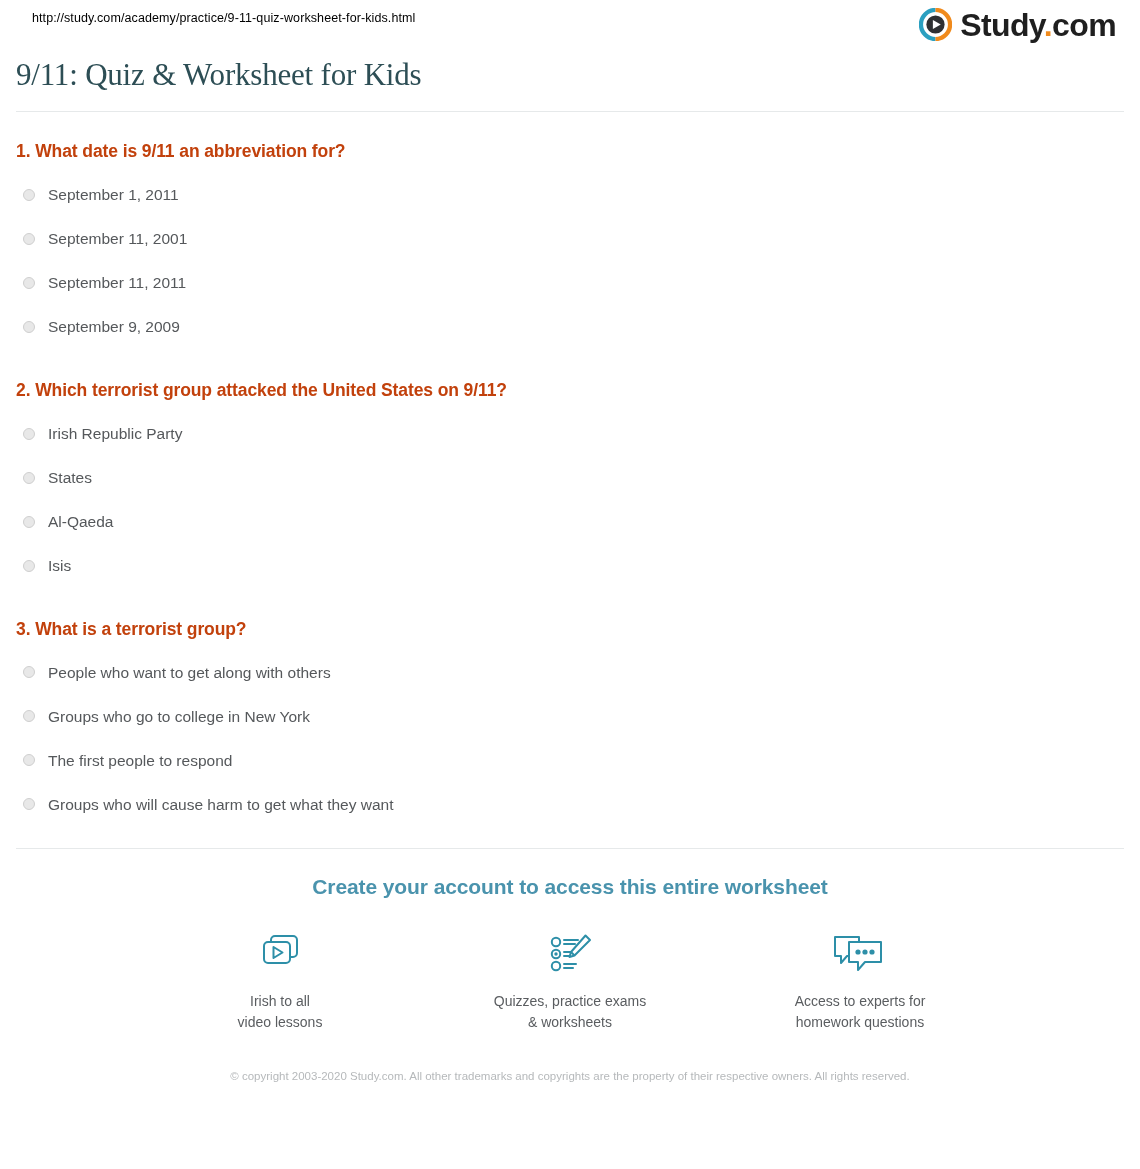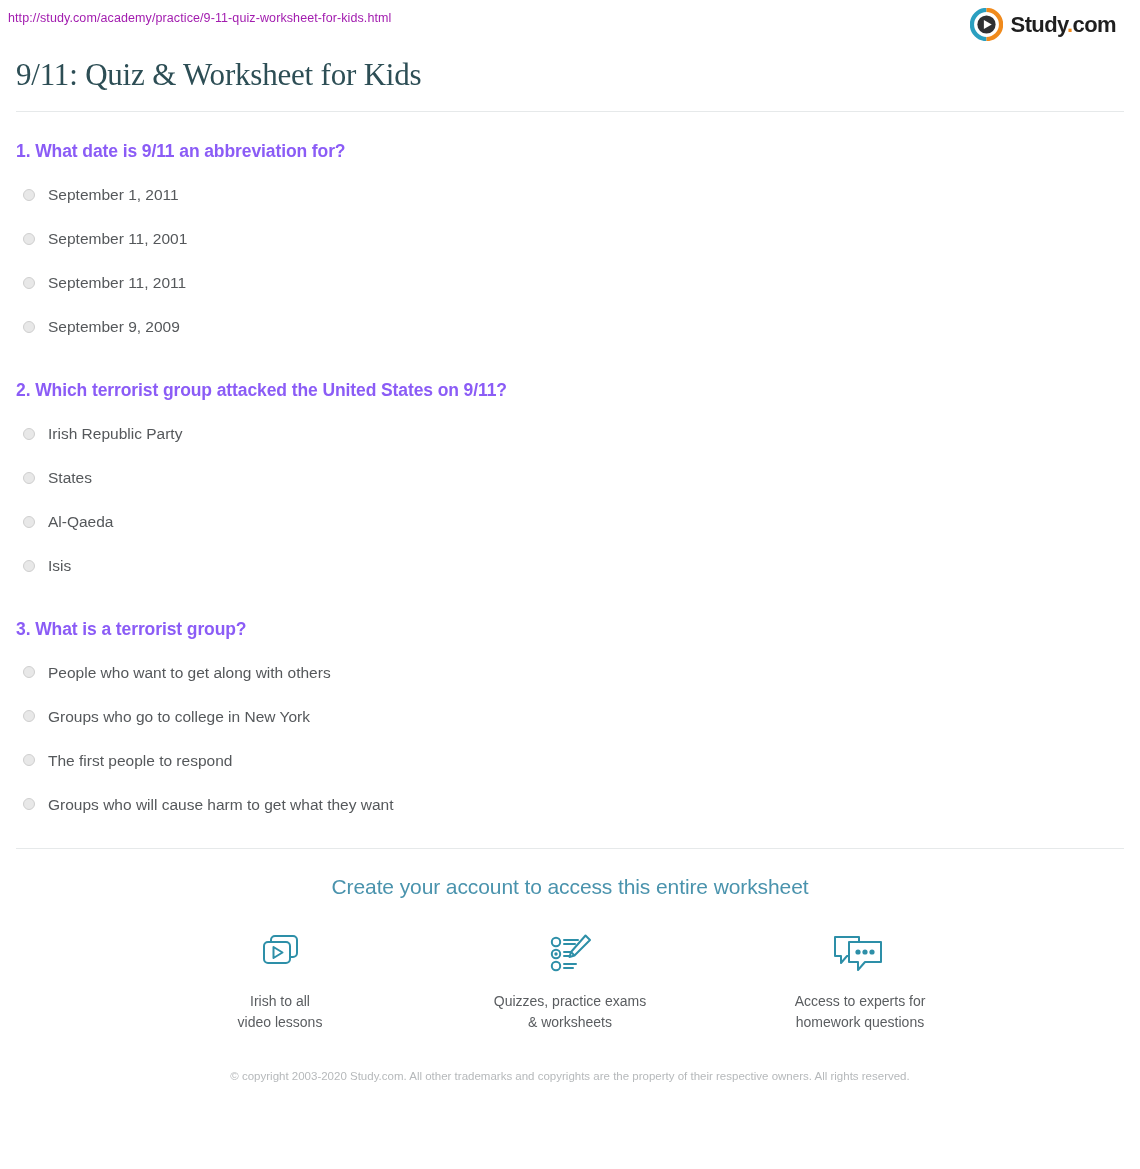--- a/index.html
+++ b/index.html
@@ -24,43 +24,43 @@
   }
 
   
   .topbar {
     position: relative;
     height: 56px;
     padding: 0 16px;
   }
   .url {
     position: absolute;
-    left: 8px;
+    left: 32px;
     top: 11px;
     font-size: 12.5px;
-    color: #a21caf;
+    color: #000000;
     letter-spacing: 0.1px;
     white-space: nowrap;
   }
   .logo {
     position: absolute;
     right: 24px;
     top: 8px;
     display: flex;
     align-items: center;
     gap: 8px;
   }
   .logo-mark {
     width: 33px;
     height: 33px;
     flex: none;
     display: block;
   }
   .logo-text {
-    font-size: 22px;
+    font-size: 32px;
     font-weight: 600;
     color: #1f1f1f;
     letter-spacing: -0.6px;
     line-height: 1;
   }
   .logo-dot { color: #f08a1c; }
 
   
   .title {
     margin: 0;
@@ -80,21 +80,21 @@
 
   
   .quiz {
     padding: 0 16px;
   }
   .question-block { padding-top: 30px; }
   .question-block:first-child { padding-top: 28px; }
   .q-text {
     font-size: 17.5px;
     font-weight: bold;
-    color: #8b5cf6;
+    color: #c2410c;
     margin: 0 0 10px 0;
     line-height: 1.3;
     letter-spacing: -0.1px;
   }
   .options { margin: 0; padding: 0; list-style: none; }
   .option {
     display: flex;
     align-items: center;
     height: 44px;
   }
@@ -121,21 +121,21 @@
     background: #e6e9ea;
     margin: 22px 16px 0 16px;
   }
   .cta {
     padding-top: 26px;
     text-align: center;
   }
   .cta-title {
     font-size: 21px;
     color: #4a93ad;
-    font-weight: 400;
+    font-weight: 700;
     margin: 0 0 6px 0;
     letter-spacing: -0.1px;
   }
   .cta-sub {
     font-size: 13.5px;
     color: #5a5d60;
     margin: 0;
   }
   .features {
     display: flex;

